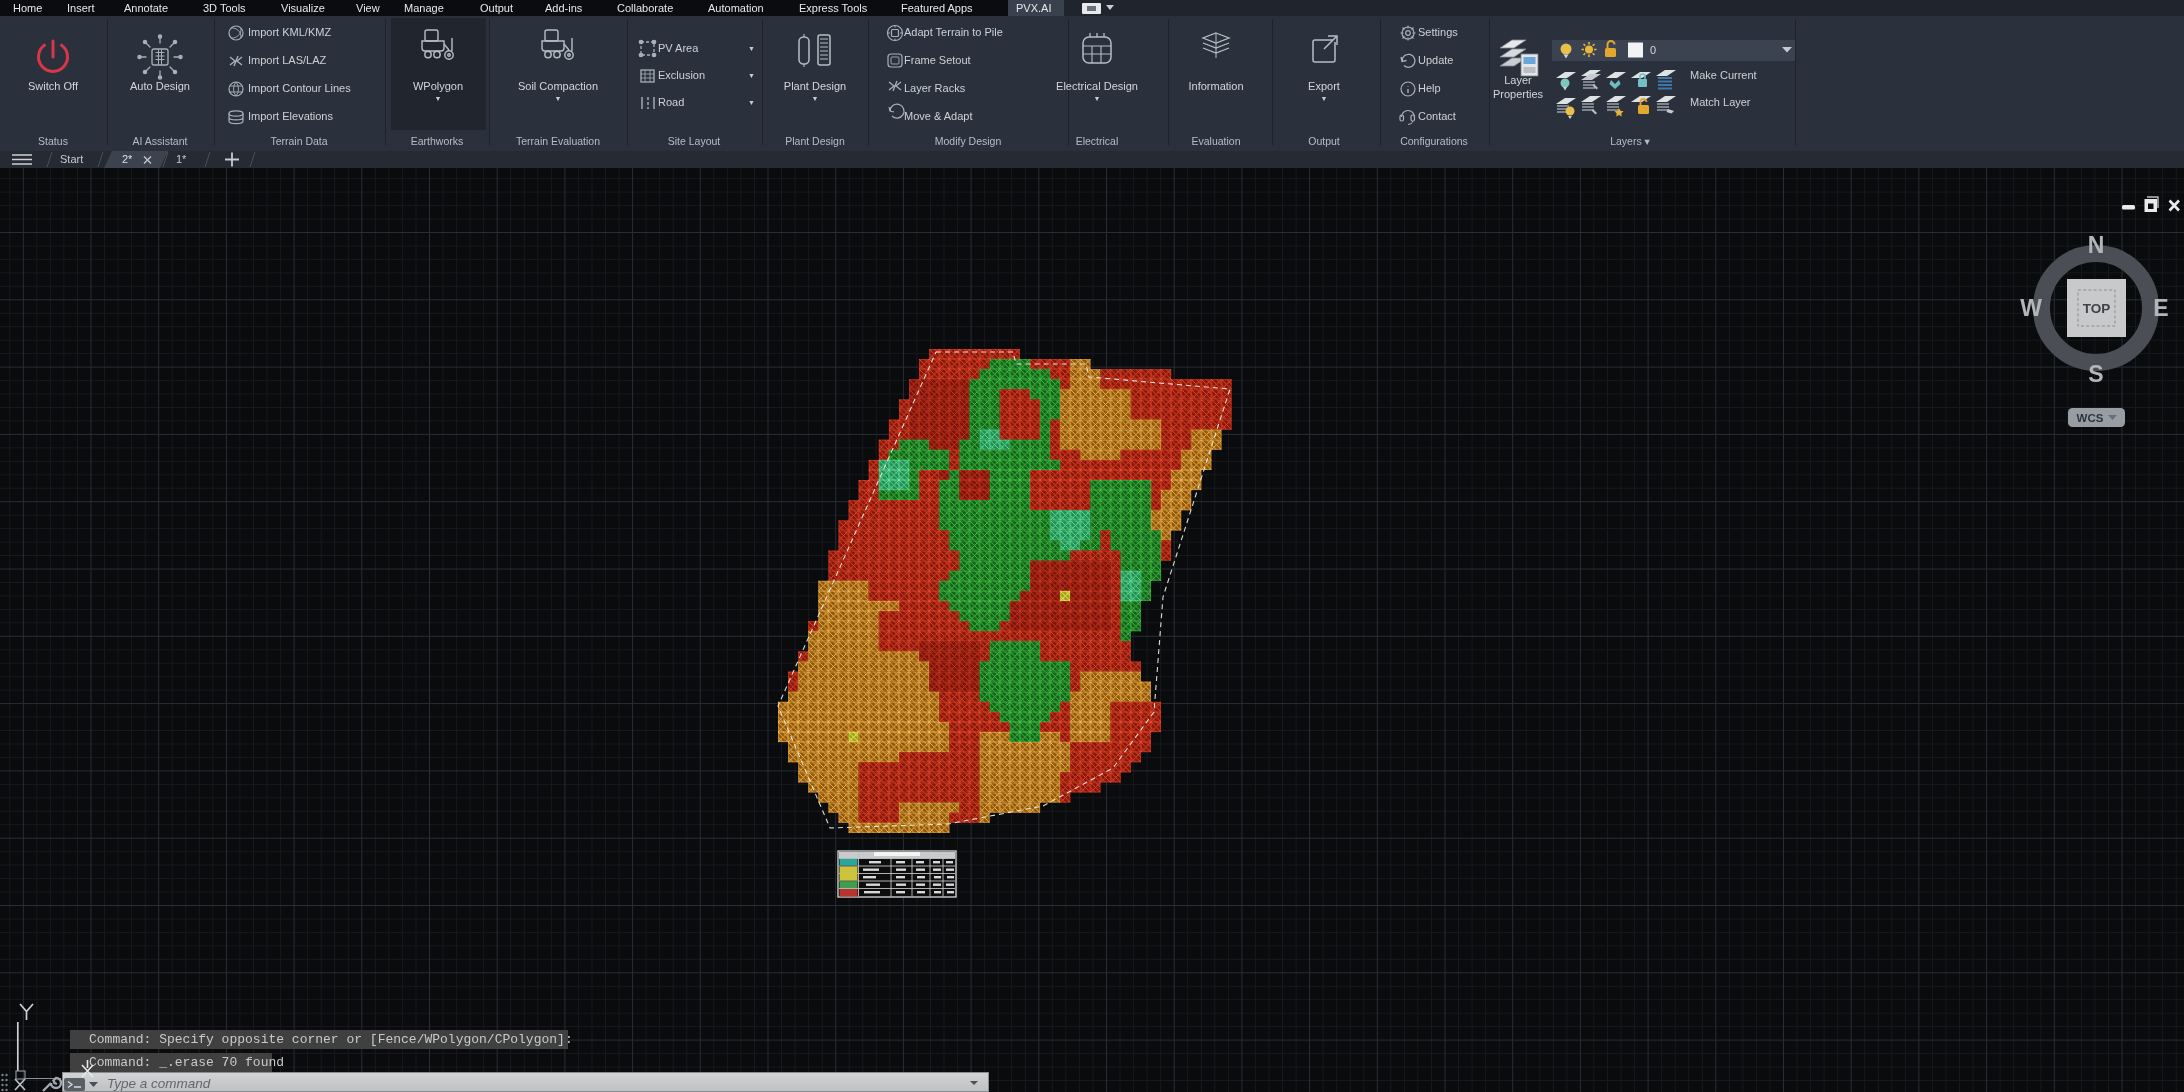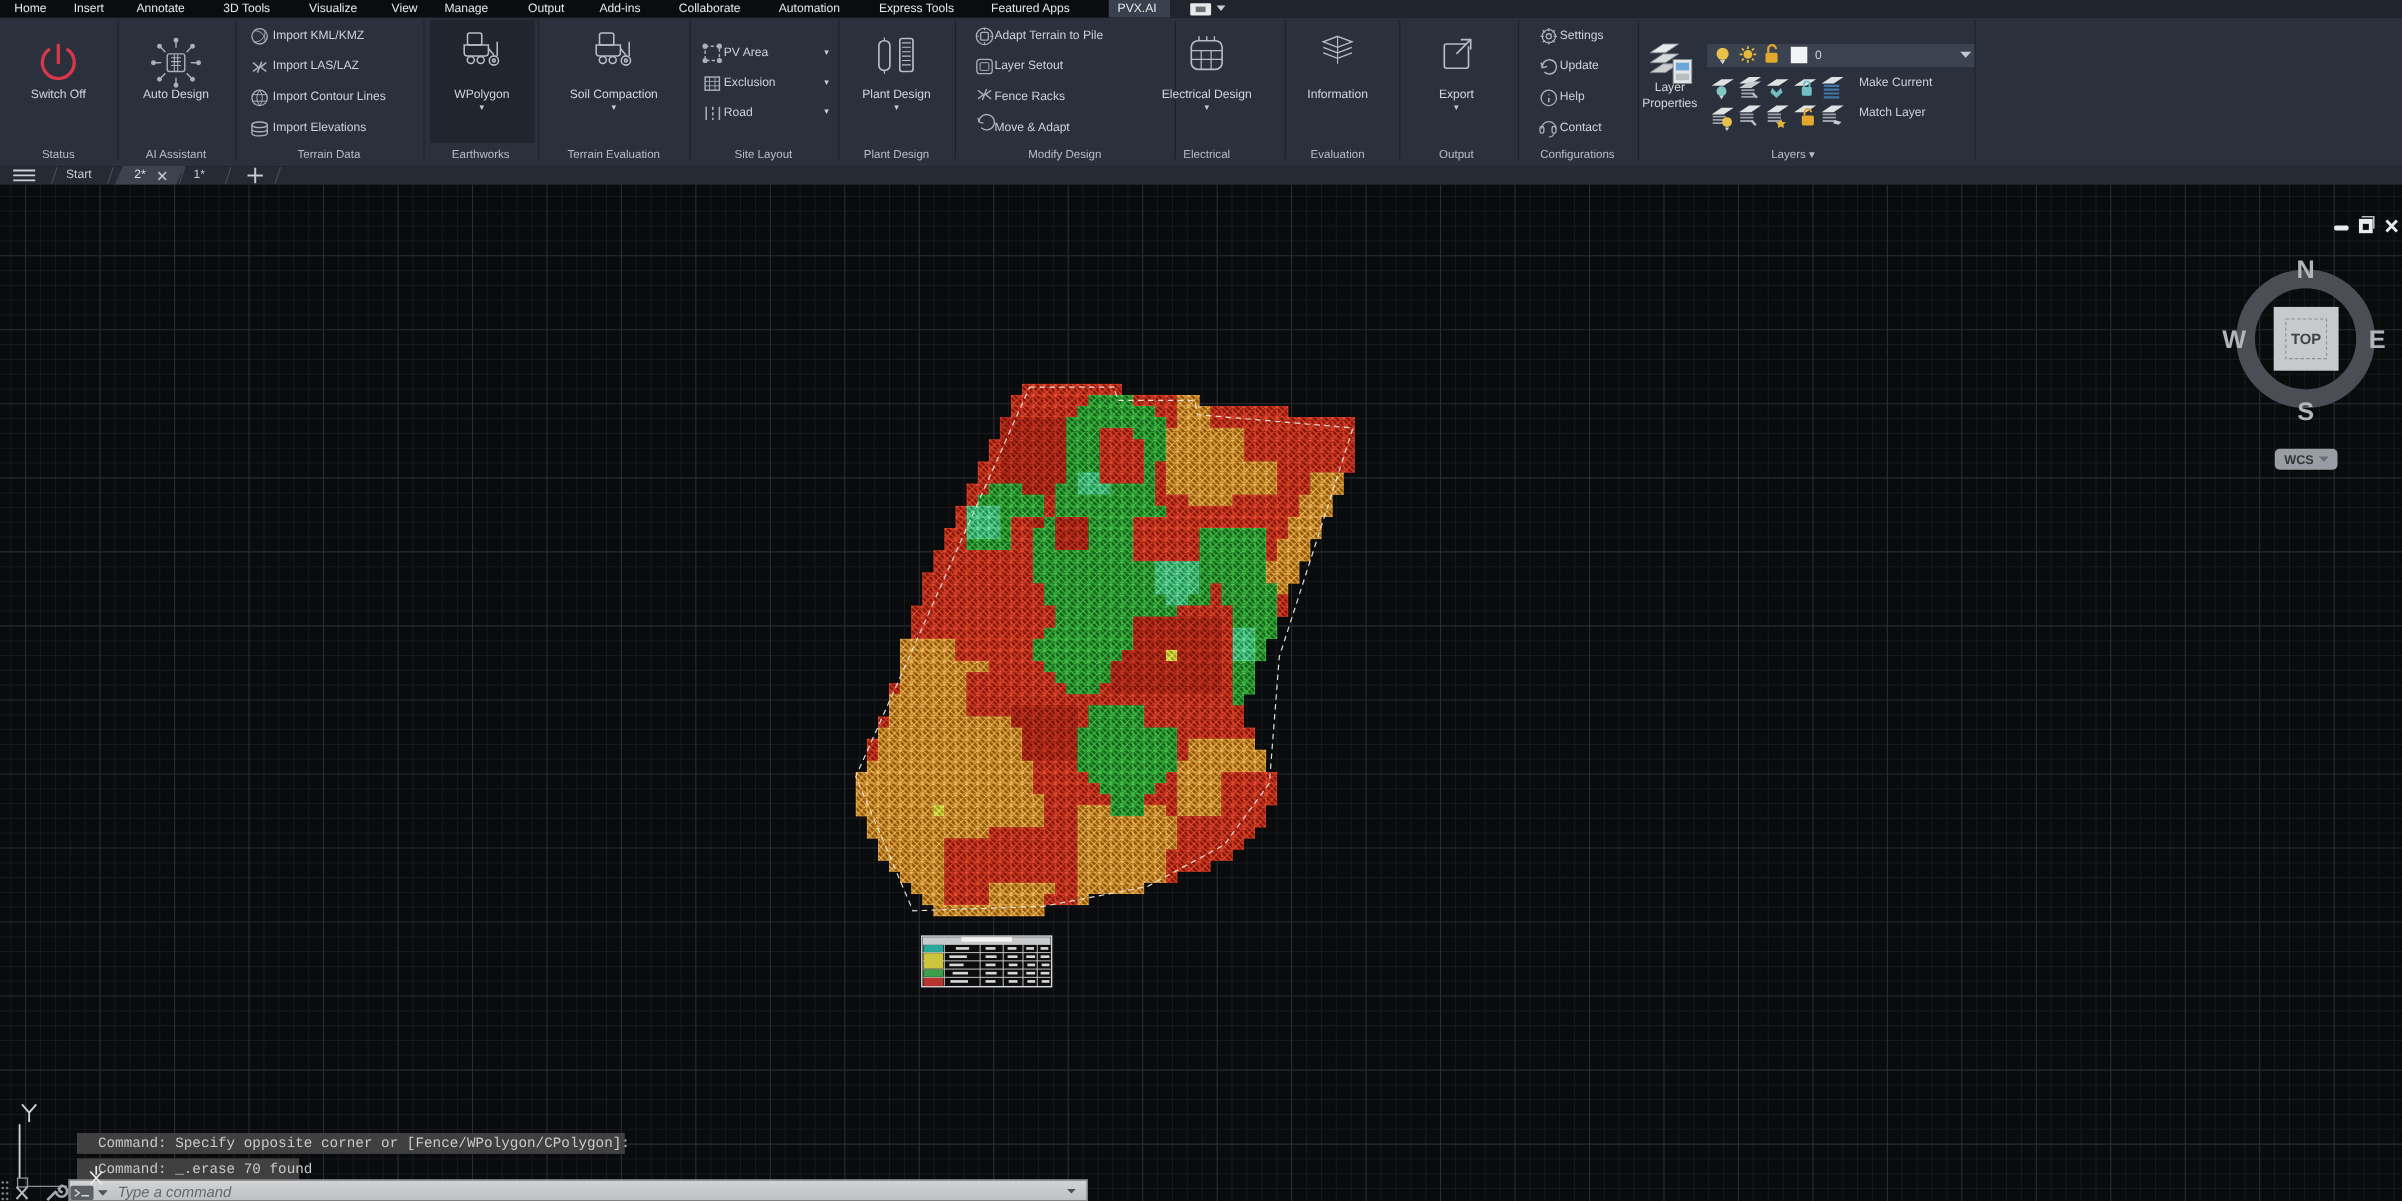--- a/index.html
+++ b/index.html
@@ -84,22 +84,22 @@
 <div class="srow" style="left:248px;top:38px">Import LAS/LAZ</div>
 <div class="srow" style="left:248px;top:66px">Import Contour Lines</div>
 <div class="srow" style="left:248px;top:94px">Import Elevations</div>
 <div class="srow" style="left:658px;top:26px">PV Area</div>
 <div class="srow" style="left:658px;top:53px">Exclusion</div>
 <div class="srow" style="left:658px;top:80px">Road</div>
 <div class="caret" style="left:748px;top:29px">▼</div>
 <div class="caret" style="left:748px;top:56px">▼</div>
 <div class="caret" style="left:748px;top:83px">▼</div>
 <div class="srow" style="left:904px;top:10px">Adapt Terrain to Pile</div>
-<div class="srow" style="left:904px;top:38px">Layer Setout</div>
-<div class="srow" style="left:904px;top:66px">Fence Racks</div>
+<div class="srow" style="left:904px;top:38px">Frame Setout</div>
+<div class="srow" style="left:904px;top:66px">Layer Racks</div>
 <div class="srow" style="left:904px;top:94px">Move &amp; Adapt</div>
 <div class="srow" style="left:1418px;top:10px">Settings</div>
 <div class="srow" style="left:1418px;top:38px">Update</div>
 <div class="srow" style="left:1418px;top:66px">Help</div>
 <div class="srow" style="left:1418px;top:94px">Contact</div>
 <div class="srow" style="left:1690px;top:53px">Make Current</div>
 <div class="srow" style="left:1690px;top:80px">Match Layer</div>
 <svg style="position:absolute;left:0;top:0" width="2184" height="135" viewBox="0 0 2184 135">
       <g stroke="#d8364a" fill="none" stroke-width="3">
 <path d="M53 25v16" stroke-linecap="round"></path>

